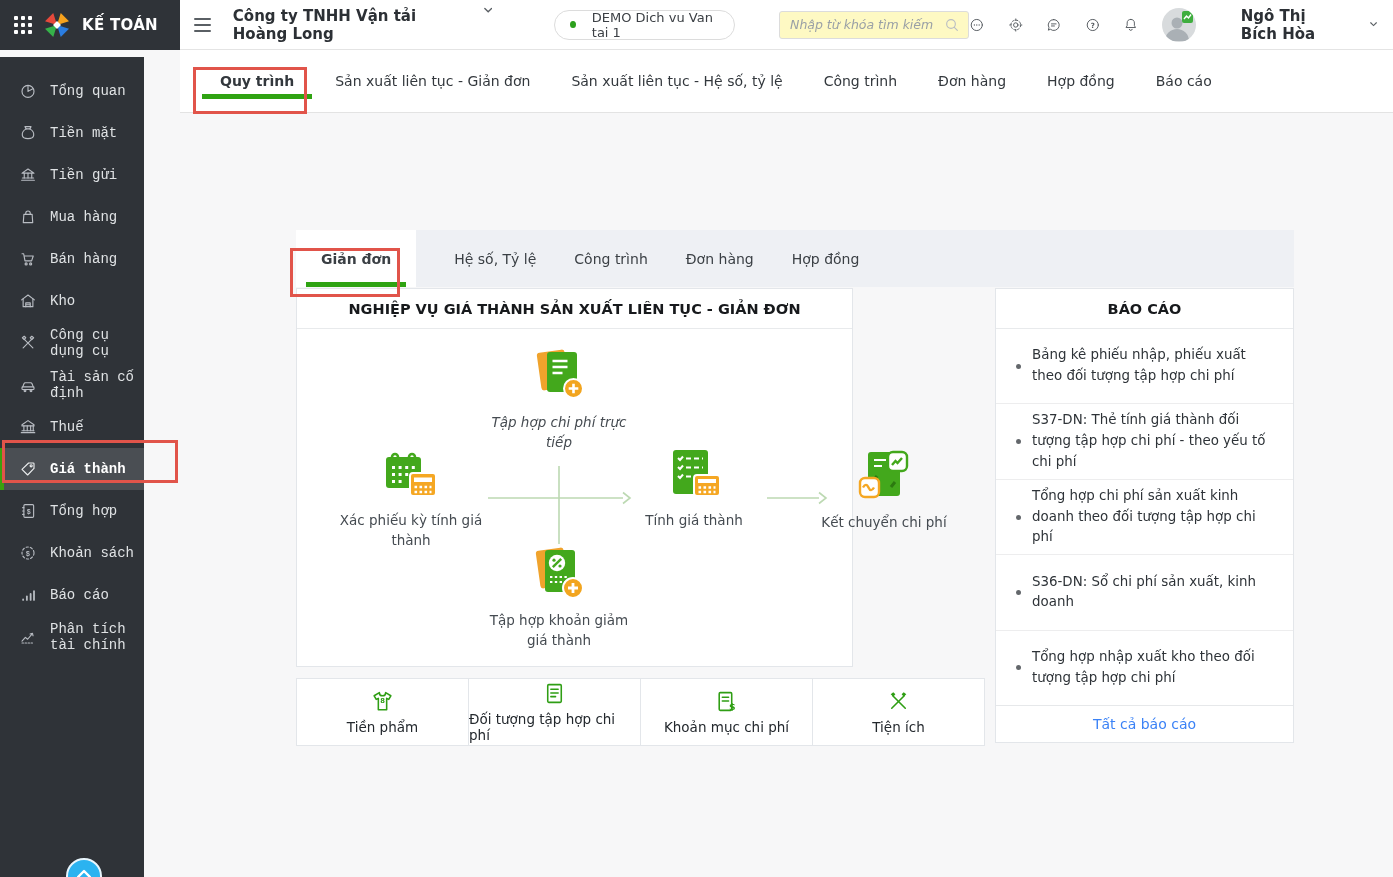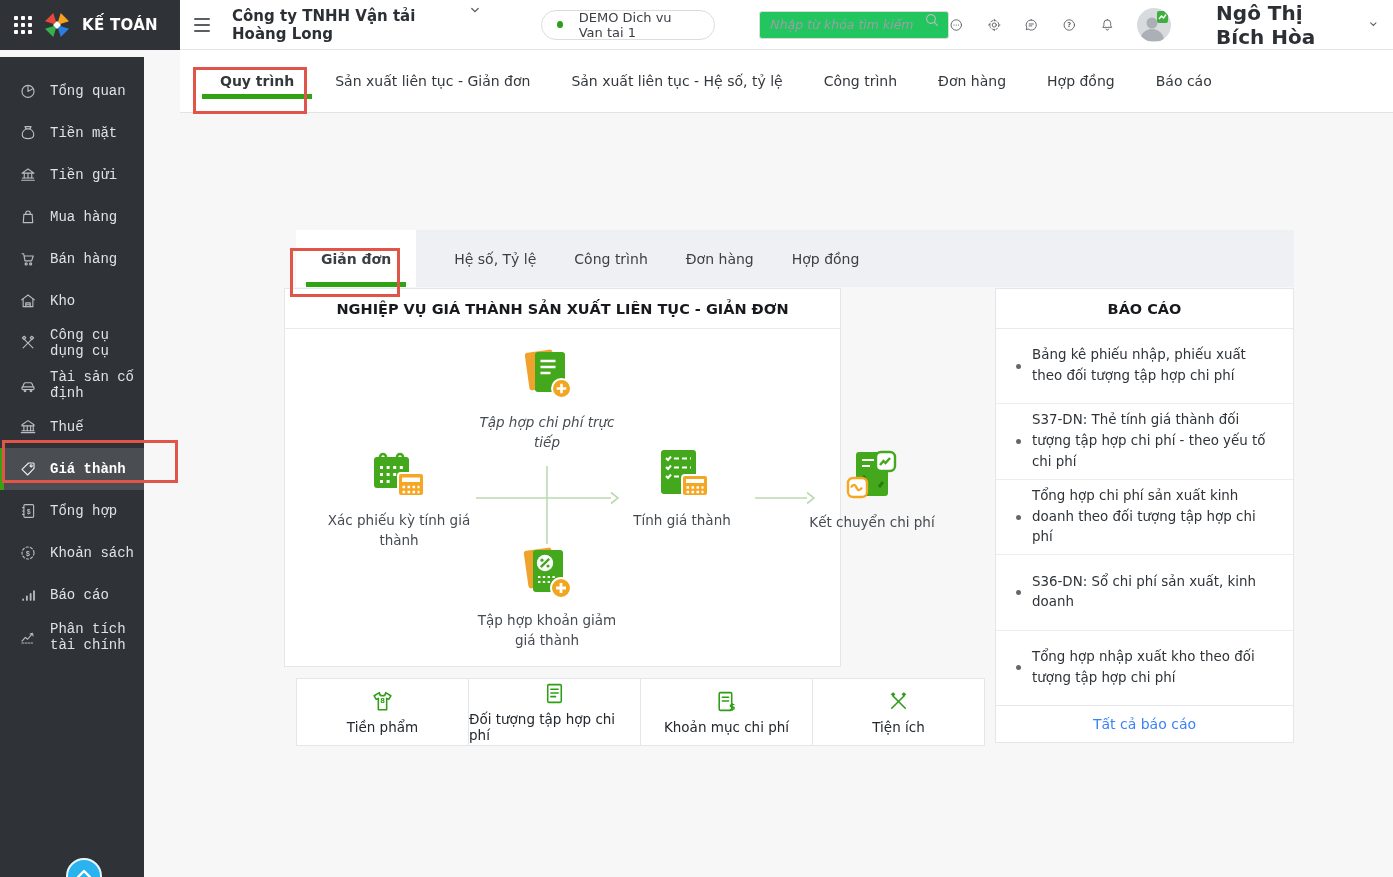--- a/index.html
+++ b/index.html
@@ -24,46 +24,46 @@
 
   
   #topbar { left:180px; top:0; width:1213px; height:50px; background:#fff; border-bottom:1px solid #e4e4e4; display:flex; align-items:center; }
   .hamburger { margin-left:14px; width:20px; height:14px; display:flex; flex-direction:column; justify-content:space-between; cursor:pointer; }
   .hamburger i { height:2px; background:#5a5f64; border-radius:1px; }
   .company { margin-left:22px; font-size:15px; font-weight:bold; color:#2c3035; display:flex; align-items:flex-start; gap:9px; cursor:pointer; }
   .chev { width:10px; height:7px; }
   .chev path { stroke:#5a5f64; stroke-width:1.6; fill:none; stroke-linecap:round; }
   .env-badge { margin-left:62px; height:30px; border:1px solid #dcdcdc; border-radius:16px; display:flex; align-items:center; gap:16px; padding:0 15px; font-size:13px; color:#3c4045; background:#fff; }
   .env-dot { width:7px; height:7px; border-radius:50%; background:#2ca01c; }
-  .search-box { margin-left:44px; width:196px; height:28px; border:1px solid #dcdcdc; border-radius:3px; display:flex; padding:0 8px 0 10px; background:#22c55e; }
+  .search-box { margin-left:44px; width:196px; height:28px; border:1px solid #dcdcdc; border-radius:3px; display:flex; align-items:center; padding:0 8px 0 10px; background:#fef9c3; }
   .search-box input { border:none; outline:none; flex:1; font-size:12.5px; font-style:italic; color:#555; font-family:inherit; min-width:0; background:transparent; }
   .search-box input::placeholder { color:#9aa0a6; }
   .tb-icons { margin-left:auto; display:flex; align-items:center; gap:23px; margin-right:16px; }
   .tb-ic { width:22px; height:22px; cursor:pointer; }
   .tb-ic * { stroke:#585d62; stroke-width:1.5; fill:none; stroke-linecap:round; stroke-linejoin:round; }
   .tb-ic .fill { fill:#585d62; stroke:none; }
   .tb-ic text { stroke:none; fill:#585d62; font-weight:bold; }
   .avatar { width:34px; height:34px; position:relative; cursor:pointer; }
-  .user-name { font-size:20px; font-weight:bold; color:#2c3035; margin:0 4px 0 22px; cursor:pointer; }
+  .user-name { font-size:15px; font-weight:bold; color:#2c3035; margin:0 4px 0 22px; cursor:pointer; }
 
   
   #tabbar { left:180px; top:50px; width:1213px; height:63px; background:#fff; border-bottom:1px solid #e3e3e3; display:flex; align-items:center; gap:41px; padding-left:40px; }
   .tab { font-size:14px; color:#33383d; cursor:pointer; position:relative; white-space:nowrap; }
   .tab.active { font-weight:bold; }
   .tab.active::after { content:""; position:absolute; left:-18px; right:-18px; bottom:-10px; height:5px; background:#2fa312; }
 
   
   #main { left:180px; top:113px; width:1213px; height:764px; background:#f7f7f8; }
   #strip { left:116px; top:117px; width:998px; height:57px; background:#eef0f4; display:flex; align-items:center; }
   .ptab { font-size:14px; color:#3a3f44; cursor:pointer; white-space:nowrap; margin-left:38px; }
   .ptab.active { margin-left:0; height:100%; padding:0 25px; background:#fff; font-weight:bold; display:flex; align-items:center; position:relative; }
   .ptab.active::after { content:""; position:absolute; left:10px; right:10px; bottom:0; height:5px; background:#2fa312; }
 
   .card { background:#fff; border:1px solid #e3e6ea; }
-  #diagram-card { left:104px; top:175px; width:557px; height:379px; }
+  #diagram-card { left:116px; top:175px; width:557px; height:379px; }
   .card-title { height:40px; border-bottom:1px solid #e8eaec; display:flex; align-items:center; justify-content:center; font-weight:bold; font-size:14.5px; color:#17191c; }
   .step { position:absolute; width:150px; text-align:center; cursor:pointer; }
   .step .lbl { margin-top:8px; font-size:13.5px; color:#454b51; line-height:1.5; }
   #arrows { left:0; top:0; pointer-events:none; }
 
   #reports-card { left:815px; top:175px; width:299px; height:455px; }
   .rp-list { position:absolute; left:0; right:0; top:40px; bottom:37px; display:flex; flex-direction:column; }
   .rp-item { flex:1; display:flex; align-items:center; gap:11px; padding:0 14px 0 20px; border-bottom:1px solid #ededee; cursor:pointer; }
   .rp-item:last-child { border-bottom:none; }
   .rp-dot { flex:0 0 5px; width:5px; height:5px; border-radius:50%; background:#63676b; }

